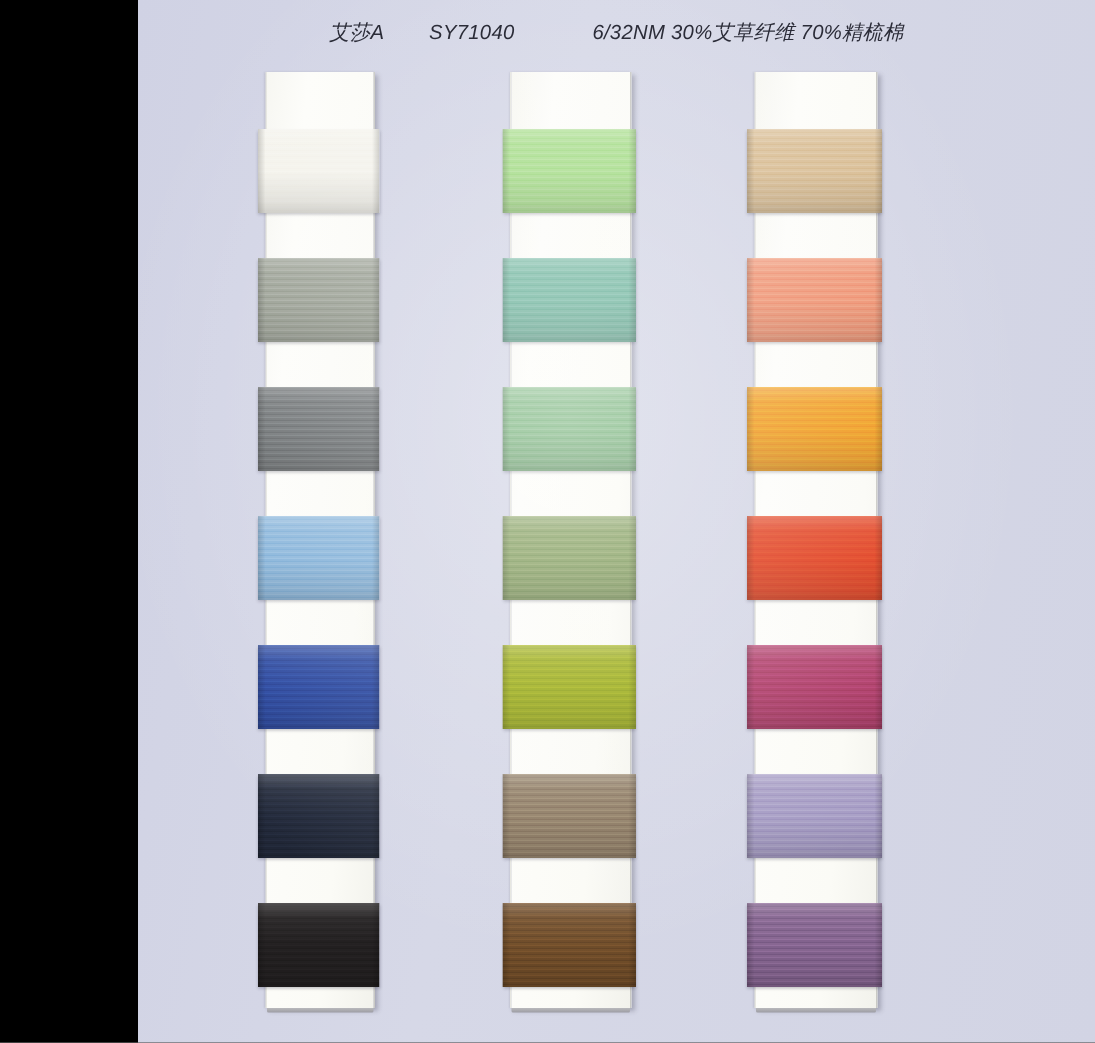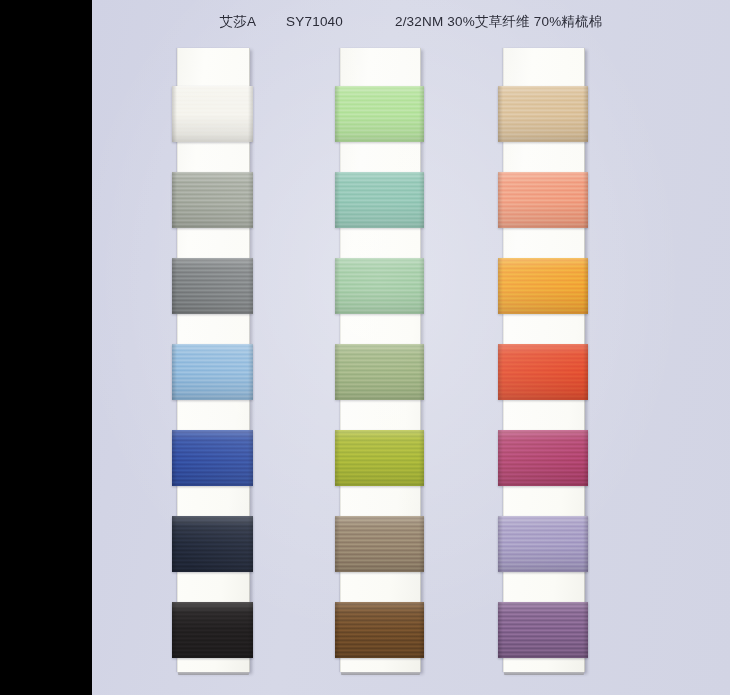--- a/index.html
+++ b/index.html
@@ -24,21 +24,21 @@
   #header{
     position:absolute;
     left:0; top:13px; width:638px;
     text-align:center;
     font-size:13.5px;
     color:#2b2c38;
     letter-spacing:.2px;
     white-space:nowrap;
     z-index:5;
   }
-  #header .seg{display:inline-block;}
+  #header .seg{display:inline-block;font-style:italic;}
   #header .gap{display:inline-block;width:22px;}
 
   .column{position:absolute;top:0;height:695px;}
   
   .strip{
     position:absolute;
     background:linear-gradient(95deg,#f7f7f2 0%,#fdfdfa 22%,#fbfbf6 72%,#f2f2ec 100%);
     box-shadow:2px 2px 3px rgba(60,60,80,.30), -1px 0 1px rgba(120,120,140,.18);
     border-left:1px solid #e6e6e0;
     border-right:1px solid #c9c9c4;
@@ -90,21 +90,21 @@
 </head>
 <body>
 
 <div id="card">
 
   <div id="header">
     <span class="seg">艾莎A</span>
     <span class="gap"></span>
     <span class="seg">SY71040</span>
     <span class="gap"></span><span class="gap"></span>
-    <span class="seg">2/32NM 30%艾草纤维 70%精梳棉</span>
+    <span class="seg">6/32NM 30%艾草纤维 70%精梳棉</span>
   </div>
 
   <div id="columns-root">
       <div class="column" style="left: 0px;">
         <div class="strip" style="left: 85px; width: 71px; top: 48px; height: 624px;"></div>
         <div class="wrap" style="left: 80px; width: 81px; top: 86px; height: 56px;">
           <div class="base" style="background: rgb(244, 243, 236);"></div>
           <div class="threads"></div>
           <div class="sheen"></div>
           <div class="edgeL"></div>

